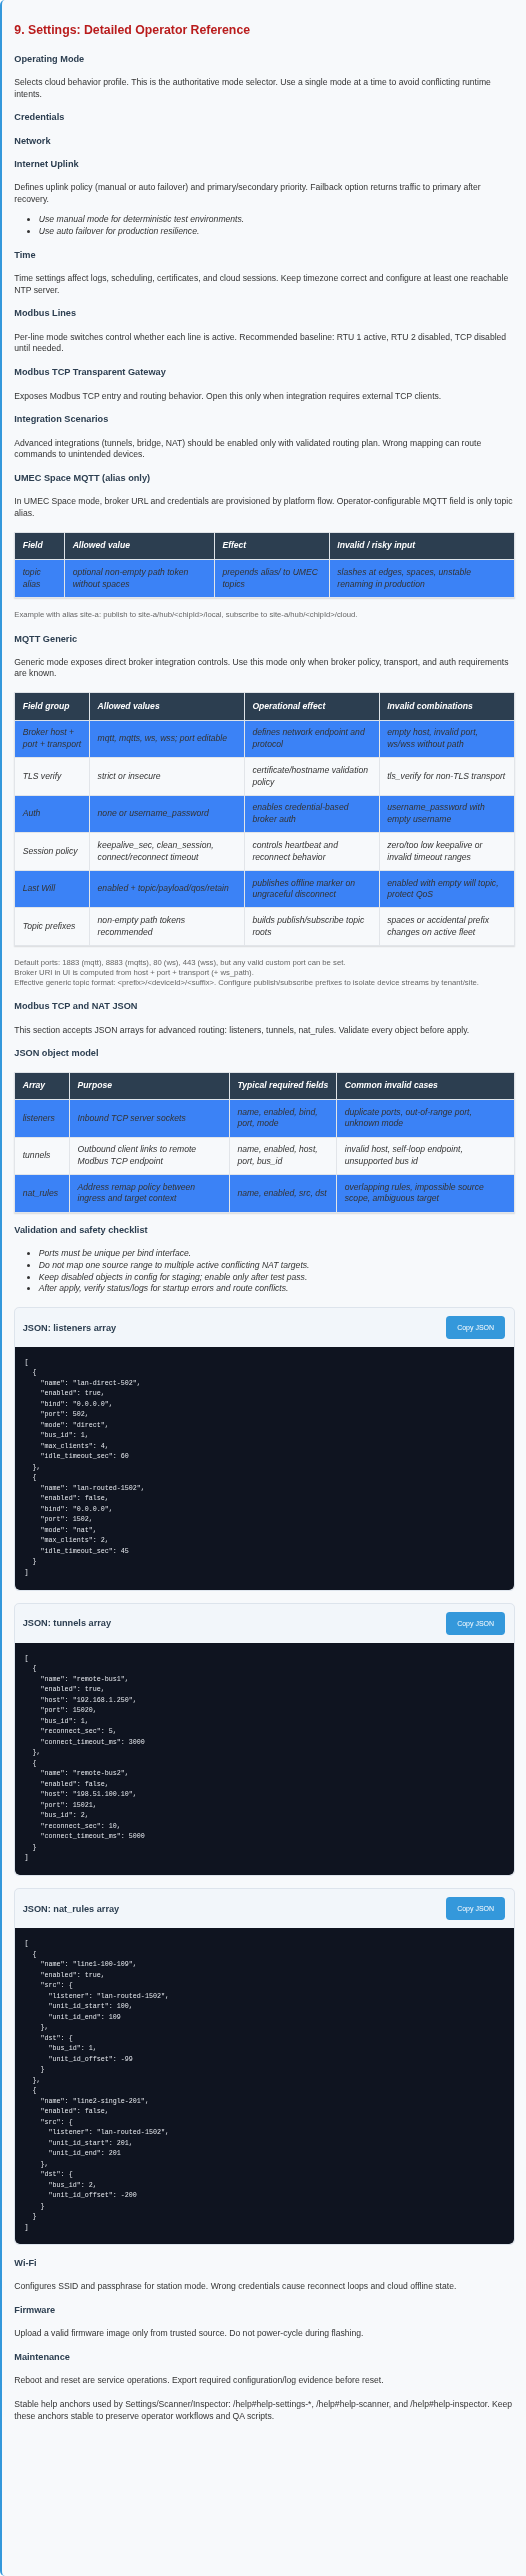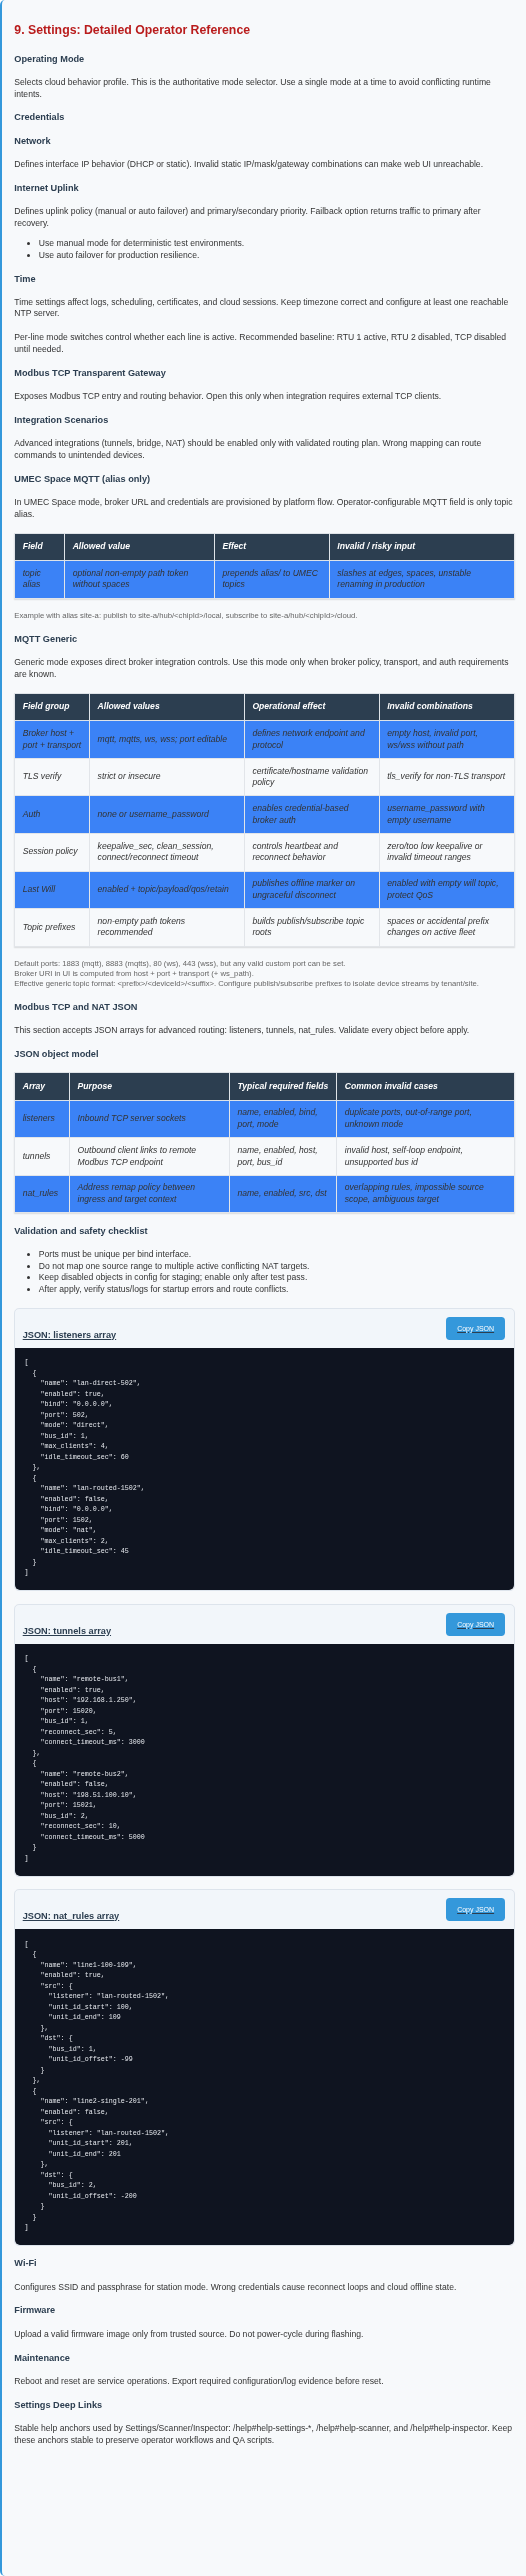--- a/index.html
+++ b/index.html
@@ -8,57 +8,57 @@
   .section {
     background: #f7f9fb;
     border-left: 2.5px solid #3498db;
     border-radius: 4.9px 0 0 4.9px;
     padding: 23px 12.3px 24.5px 12.3px;
     min-height: 2576px;
   }
   h2 { font-size: 12.3px; font-weight: bold; margin: 0 0 16px 0; color: #b91c1c; line-height: 14.7px; }
   h3 { font-size: 9.2px; font-weight: bold; margin: 0 0 12.3px 0; color: #2c3e50; line-height: 11px; }
   p { font-size: 8.6px; line-height: 11.6px; margin: 0 0 12.3px 0; color: #333; }
-  ul { margin: -3.7px 0 12.3px 0; padding-left: 24.5px; font-size: 8.6px; line-height: 11.6px; color: #333; }
+  ul { margin: -3.7px 0 12.3px 0; padding-left: 24.5px; font-size: 8.6px; line-height: 11.6px; color: #333; font-style: italic; }
   li { margin: 0; }
   .note { font-size: 7.7px; line-height: 9.8px; color: #666; margin: 0 0 13.5px 0; }
   table { width: 100%; border-collapse: collapse; background: #3b82f6; margin: 0 0 12.3px 0; box-shadow: 0 0.6px 1.2px rgba(0,0,0,0.12); font-size: 8.6px; font-style: italic; }
   th { background: #2c3e50; color: #fff; text-align: left; padding: 7.4px 7.4px; font-weight: bold; line-height: 11.6px; border: 0.6px solid #dfe3e8; }
   td { padding: 6.7px 7.4px; border: 0.6px solid #e2e5e9; line-height: 11.6px; color: #333; vertical-align: middle; }
   tr:nth-child(even) td { background: #f7f9fb; }
   .card { border: 0.6px solid #dde4ec; border-radius: 4.9px; overflow: hidden; margin: 0 0 12.3px 0; background: #f2f6fa; }
-  .card-head { display: flex; align-items: flex-end; justify-content: space-between; padding: 8px 8.6px 8px 7.4px; height: 39px; text-decoration: underline; }
+  .card-head { display: flex; align-items: center; justify-content: space-between; padding: 8px 8.6px 8px 7.4px; height: 39px; }
   .card-title { font-size: 9.2px; font-weight: bold; color: #2c3e50; }
   .copy-btn { background: #3498db; color: #fff; border: none; border-radius: 3.7px; font-family: "Liberation Sans", sans-serif; font-size: 7px; padding: 0 8.6px; height: 23px; width: 59px; cursor: pointer; }
   pre.code { margin: 0; background: #0f1420; color: #e6e9ee; font-family: "Liberation Mono", monospace; font-size: 6.7px; line-height: 10.5px; padding: 9.8px 9.2px 12.3px 9.2px; border-radius: 0 0 4.9px 4.9px; white-space: pre; }
 </style>
 </head>
 <body>
 
 <div class="section">
   <h2>9. Settings: Detailed Operator Reference</h2>
 
   <h3>Operating Mode</h3>
   <p>Selects cloud behavior profile. This is the authoritative mode selector. Use a single mode at a time to avoid conflicting runtime intents.</p>
 
   <h3>Credentials</h3>
 
   <h3>Network</h3>
-  <p>Defines interface IP behavior (DHCP or static). Invalid static IP/mask/gateway combinations can make web UI unreachable.</p>
 
   <h3>Internet Uplink</h3>
   <p>Defines uplink policy (manual or auto failover) and primary/secondary priority. Failback option returns traffic to primary after recovery.</p>
   <ul>
     <li>Use manual mode for deterministic test environments.</li>
     <li>Use auto failover for production resilience.</li>
   </ul>
 
   <h3>Time</h3>
   <p>Time settings affect logs, scheduling, certificates, and cloud sessions. Keep timezone correct and configure at least one reachable NTP server.</p>
 
+  <h3>Modbus Lines</h3>
   <p>Per-line mode switches control whether each line is active. Recommended baseline: RTU 1 active, RTU 2 disabled, TCP disabled until needed.</p>
 
   <h3>Modbus TCP Transparent Gateway</h3>
   <p>Exposes Modbus TCP entry and routing behavior. Open this only when integration requires external TCP clients.</p>
 
   <h3>Integration Scenarios</h3>
   <p>Advanced integrations (tunnels, bridge, NAT) should be enabled only with validated routing plan. Wrong mapping can route commands to unintended devices.</p>
 
   <h3>UMEC Space MQTT (alias only)</h3>
   <p>In UMEC Space mode, broker URL and credentials are provisioned by platform flow. Operator-configurable MQTT field is only topic alias.</p>
@@ -273,16 +273,15 @@
 
   <h3>Wi-Fi</h3>
   <p>Configures SSID and passphrase for station mode. Wrong credentials cause reconnect loops and cloud offline state.</p>
 
   <h3>Firmware</h3>
   <p>Upload a valid firmware image only from trusted source. Do not power-cycle during flashing.</p>
 
   <h3>Maintenance</h3>
   <p>Reboot and reset are service operations. Export required configuration/log evidence before reset.</p>
 
-  <h3>Settings Deep Links</h3>
   <p>Stable help anchors used by Settings/Scanner/Inspector: /help#help-settings-*, /help#help-scanner, and /help#help-inspector. Keep these anchors stable to preserve operator workflows and QA scripts.</p>
 </div>
 
 
 </body></html>

